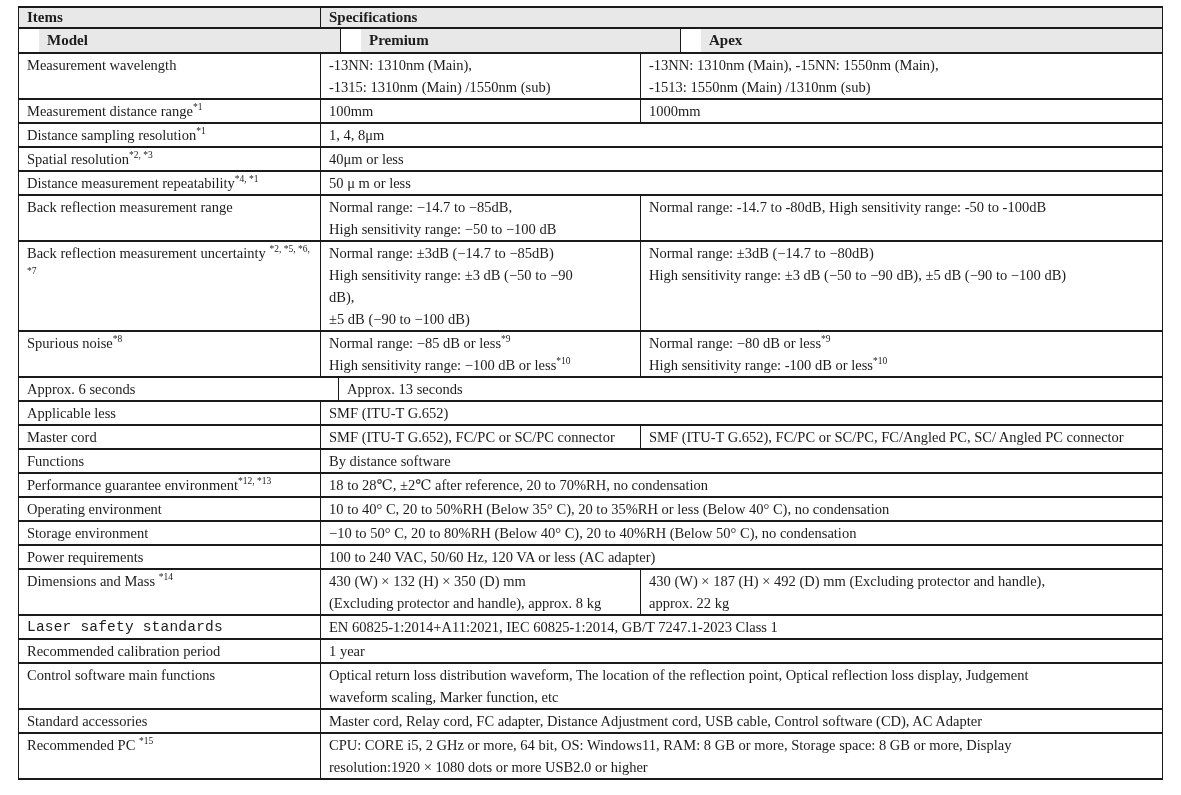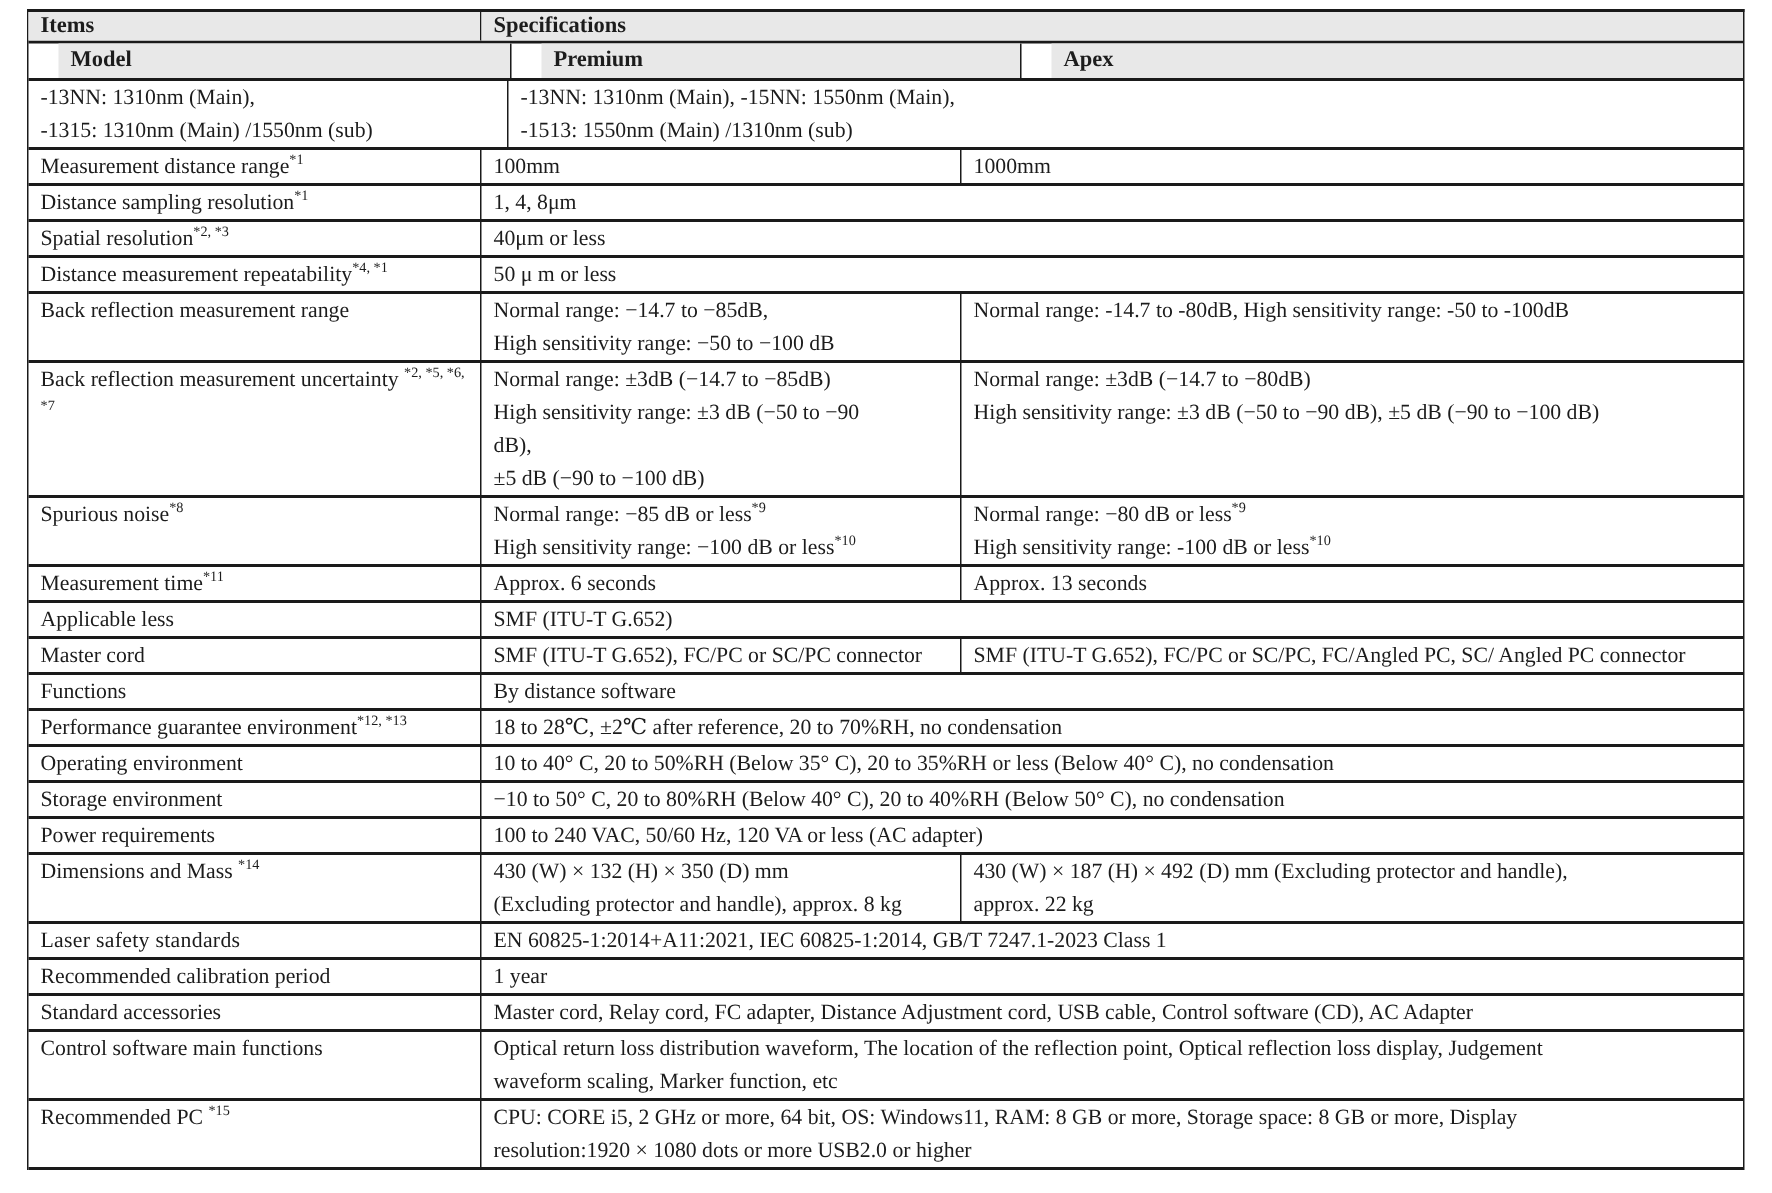--- a/index.html
+++ b/index.html
@@ -11,40 +11,41 @@
   .row{display:flex;align-items:stretch;border-bottom:2px solid #1a1a1a;}
   .cell{padding:0 8px;font-size:14.5px;line-height:22px;min-height:22px;
         box-sizing:border-box;overflow:hidden;}
   .label{width:302px;flex:0 0 302px;border-right:1.5px solid #1a1a1a;}
   .premium{width:320px;flex:0 0 320px;border-right:1.5px solid #1a1a1a;}
   .apex{flex:1 1 auto;font-family:Liberation Serif, serif;}
   .value-full{flex:1 1 auto;}
   .header .cell{background:#e8e8e8;font-weight:bold;font-size:15px;}
   .hrow1 .cell{min-height:19px;line-height:19px;}
   .hrow2 .cell{min-height:23px;line-height:23px;margin-left:20px;}
-  .sans-label .label{font-family:Liberation Serif, serif;
+  .sans-label .label{font-family:Liberation Mono, monospace;
                      font-size:14.5px;letter-spacing:0.2px;}
   sup{font-size:9.5px;line-height:0;vertical-align:super;}
 </style>
 </head>
 <body>
 
 <div class="page">
   <div class="spec-table">
     <div class="row header hrow1">
       <div class="cell label">Items</div>
       <div class="cell value-full">Specifications</div>
     </div>
     <div class="row header hrow2">
       <div class="cell label">Model</div>
       <div class="cell premium">Premium</div>
       <div class="cell apex">Apex</div>
     </div>
     <div id="tbody">
         <div class="row">
+          <div class="cell label">Measurement wavelength</div>
           <div class="cell premium">-13NN: 1310nm (Main),<br>-1315: 1310nm (Main) /1550nm (sub)</div>
           <div class="cell apex">-13NN: 1310nm (Main), -15NN: 1550nm (Main),<br>-1513: 1550nm (Main) /1310nm (sub)</div>
         </div>
         <div class="row">
           <div class="cell label">Measurement distance range<sup>*1</sup></div>
           <div class="cell premium">100mm</div>
           <div class="cell apex">1000mm</div>
         </div>
         <div class="row">
           <div class="cell label">Distance sampling resolution<sup>*1</sup></div>
@@ -67,21 +68,20 @@
           <div class="cell label">Back reflection measurement uncertainty <sup>*2, *5, *6, *7</sup></div>
           <div class="cell premium">Normal range: ±3dB (−14.7 to −85dB)<br>High sensitivity range: ±3 dB (−50 to −90<br>dB),<br>±5 dB (−90  to  −100 dB)</div>
           <div class="cell apex">Normal range: ±3dB (−14.7 to −80dB)<br>High sensitivity range: ±3 dB (−50 to −90 dB), ±5 dB (−90 to −100 dB)</div>
         </div>
         <div class="row">
           <div class="cell label">Spurious noise<sup>*8</sup></div>
           <div class="cell premium">Normal range: −85 dB  or less<sup>*9</sup><br>High sensitivity range: −100 dB  or less<sup>*10</sup></div>
           <div class="cell apex">Normal range: −80 dB  or less<sup>*9</sup><br>High sensitivity range: -100 dB or less<sup>*10</sup></div>
         </div>
         <div class="row">
-          <div class="cell label">Measurement time<sup>*11</sup></div>
           <div class="cell premium">Approx. 6 seconds</div>
           <div class="cell apex">Approx. 13 seconds</div>
         </div>
         <div class="row">
           <div class="cell label">Applicable less</div>
           <div class="cell value-full">SMF (ITU-T G.652)</div>
         </div>
         <div class="row">
           <div class="cell label">Master cord</div>
           <div class="cell premium">SMF (ITU-T G.652), FC/PC or SC/PC connector</div>
@@ -114,26 +114,26 @@
         </div>
         <div class="row sans-label">
           <div class="cell label">Laser safety standards</div>
           <div class="cell value-full">EN 60825-1:2014+A11:2021, IEC 60825-1:2014, GB/T 7247.1-2023 Class 1</div>
         </div>
         <div class="row">
           <div class="cell label">Recommended calibration period</div>
           <div class="cell value-full">1 year</div>
         </div>
         <div class="row">
+          <div class="cell label">Control software main functions</div>
+          <div class="cell value-full">Optical return loss distribution waveform, The location of the reflection point, Optical reflection loss display, Judgement<br>waveform scaling, Marker function, etc</div>
+        </div>
+        <div class="row">
           <div class="cell label">Standard accessories</div>
           <div class="cell value-full">Master cord, Relay cord, FC adapter, Distance Adjustment cord, USB cable, Control software (CD), AC Adapter</div>
-        </div>
-        <div class="row">
-          <div class="cell label">Control software main functions</div>
-          <div class="cell value-full">Optical return loss distribution waveform, The location of the reflection point, Optical reflection loss display, Judgement<br>waveform scaling, Marker function, etc</div>
         </div>
         <div class="row">
           <div class="cell label">Recommended PC <sup>*15</sup></div>
           <div class="cell value-full">CPU: CORE i5, 2 GHz or more, 64 bit, OS: Windows11, RAM: 8 GB or more, Storage space: 8 GB or more, Display<br>resolution:1920 × 1080 dots or more USB2.0 or higher</div>
         </div>
       </div>
   </div>
 </div>
 
 </body></html>

